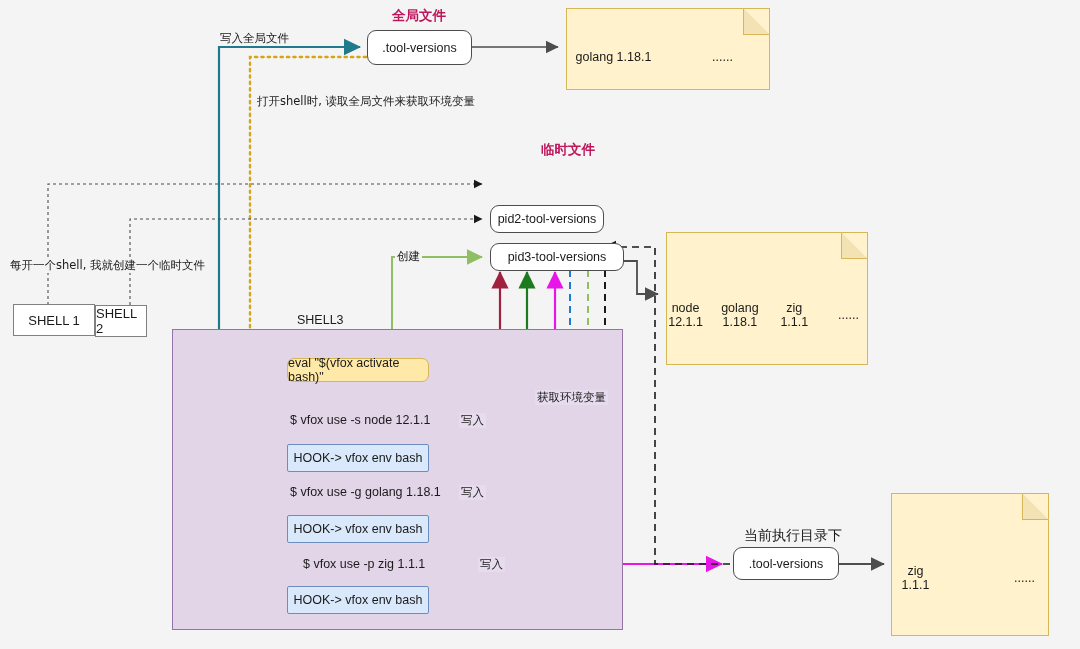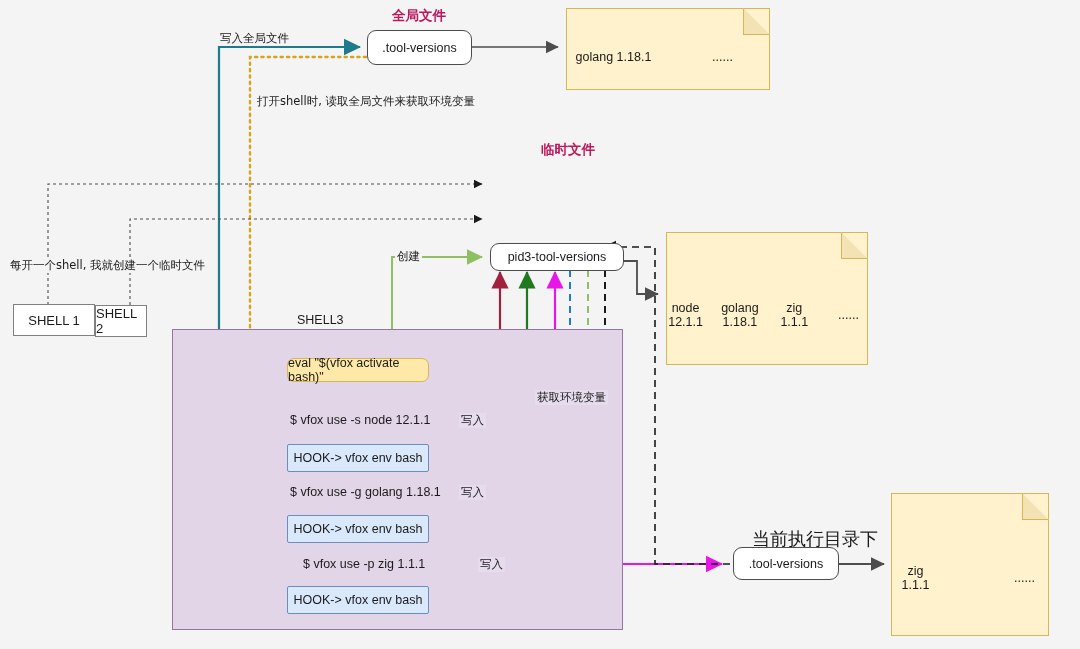--- a/index.html
+++ b/index.html
@@ -54,21 +54,21 @@
   .note .lines{
     position:absolute;left:0;right:0;top:0;bottom:0;
     display:flex;align-items:center;
     font-size:12.5px;color:#1a1a1a;
   }
   .note .lines .ln{width:100%;text-align:center;}
 
   .label{
     position:absolute;font-size:12.5px;color:#1a1a1a;white-space:nowrap;
   }
-  .label.cn{font-family:"DejaVu Sans","Liberation Sans",sans-serif;font-size:18px;margin-left:8px;}
+  .label.cn{font-family:"DejaVu Sans","Liberation Sans",sans-serif;font-size:14px;}
   .title{
     position:absolute;font-weight:bold;font-size:13.5px;color:#be185d;white-space:nowrap;
     font-family:"DejaVu Sans","Liberation Sans",sans-serif;
   }
   .edgelabel{
     position:absolute;font-size:11.5px;color:#1a1a1a;background:#f4f4f4;
     padding:0 2px;white-space:nowrap;
     font-family:"DejaVu Sans","Liberation Sans",sans-serif;
   }
   .edgelabel.on-purple{background:#e6dced;}
@@ -143,20 +143,21 @@
 
   <div class="title" style="left:392px;top:7px;">全局文件</div>
   <div class="title" style="left:541px;top:141px;">临时文件</div>
   <div class="label cn" style="left:744px;top:527px;">当前执行目录下</div>
 
   <div class="node purple" style="left:172px;top:329px;width:451px;height:301px;"></div>
   <div class="label" style="left:297px;top:313px;">SHELL3</div>
 
   <div class="node rbox" style="left:367px;top:30px;width:105px;height:35px;">.tool-versions</div>
 
+  <div class="node rbox" style="left:490px;top:205px;width:114px;height:28px;">pid2-tool-versions</div>
   <div class="node rbox" style="left:490px;top:243px;width:134px;height:28px;">pid3-tool-versions</div>
 
   <div class="node sqbox" style="left:13px;top:296px;width:82px;height:32px;margin-top:8px;">SHELL 1</div>
   <div class="node sqbox" style="left:95px;top:305px;width:52px;height:32px;">SHELL 2</div>
 
   <div class="node ybox" style="left:287px;top:358px;width:142px;height:24px;">eval "$(vfox activate bash)"</div>
 
   <div class="label" style="left:290px;top:413px;">$ vfox use -s node 12.1.1</div>
 
   <div class="node bbox" style="left:287px;top:444px;width:142px;height:28px;">HOOK-&gt; vfox env bash</div>

